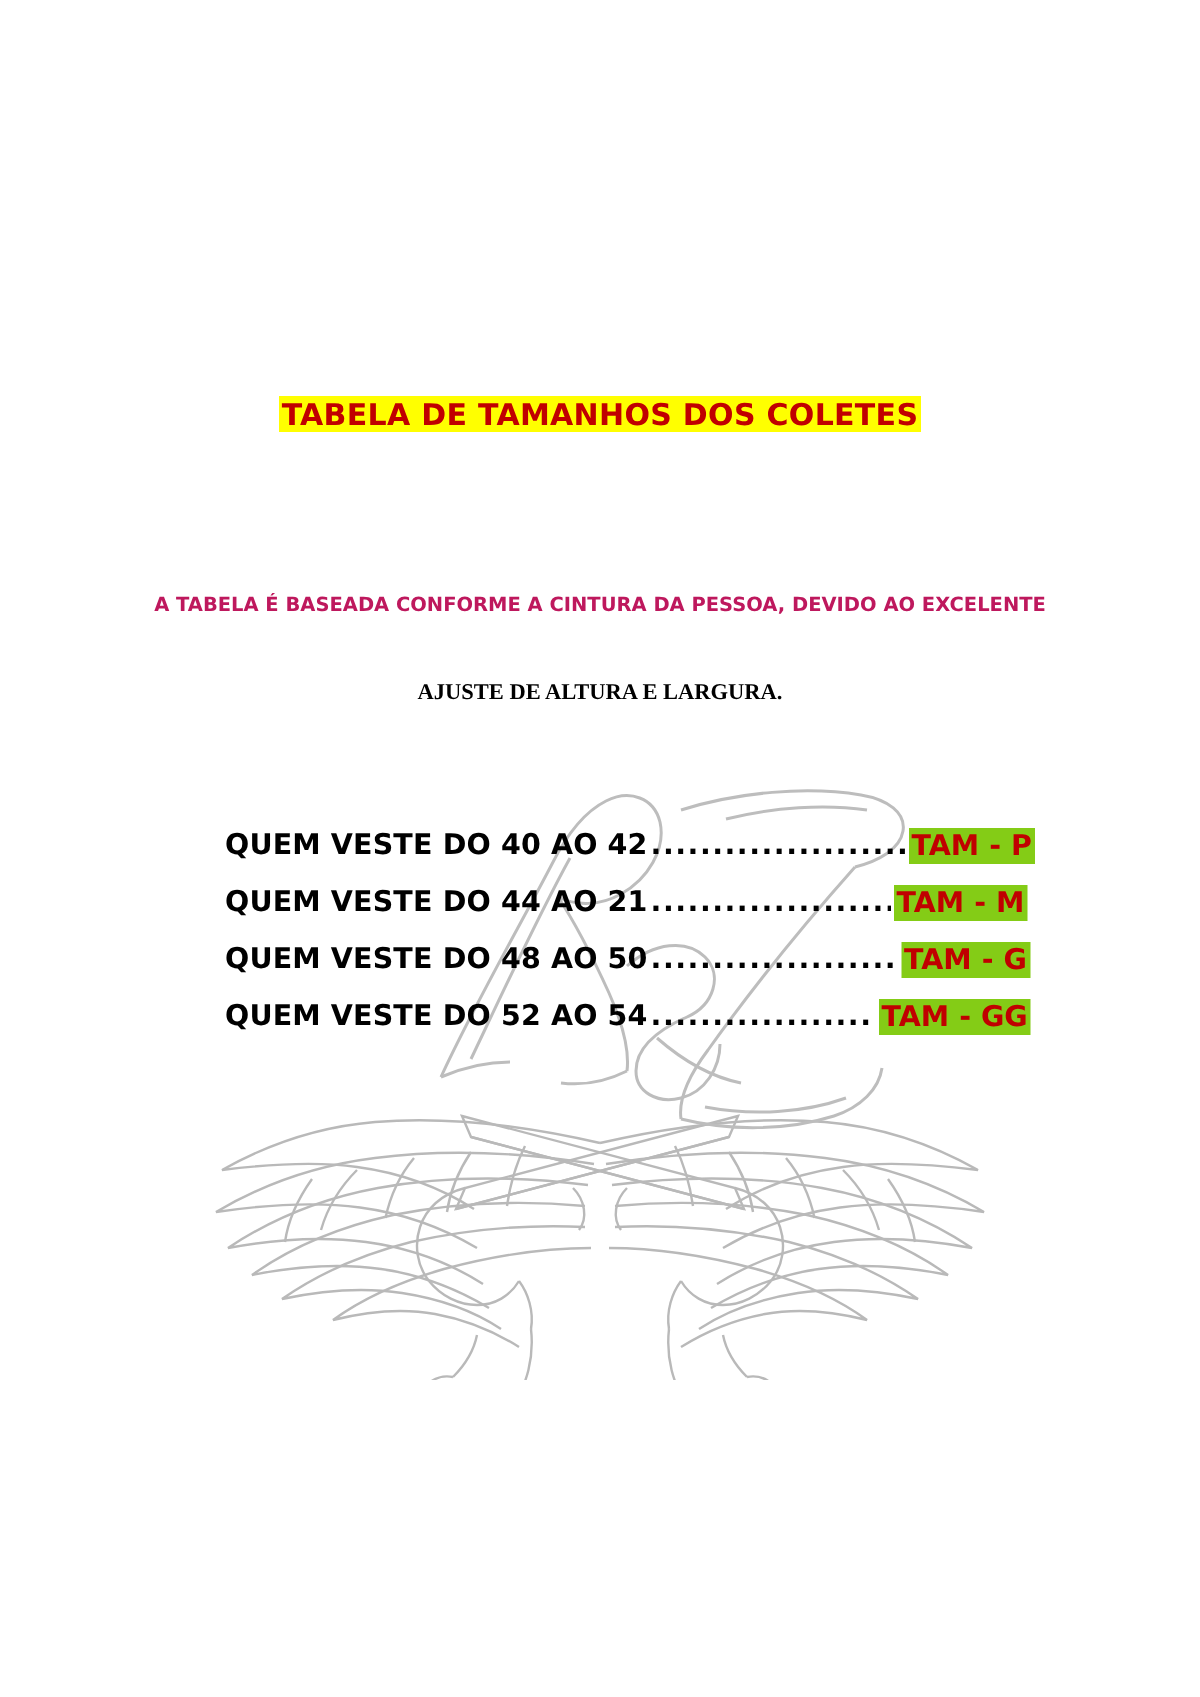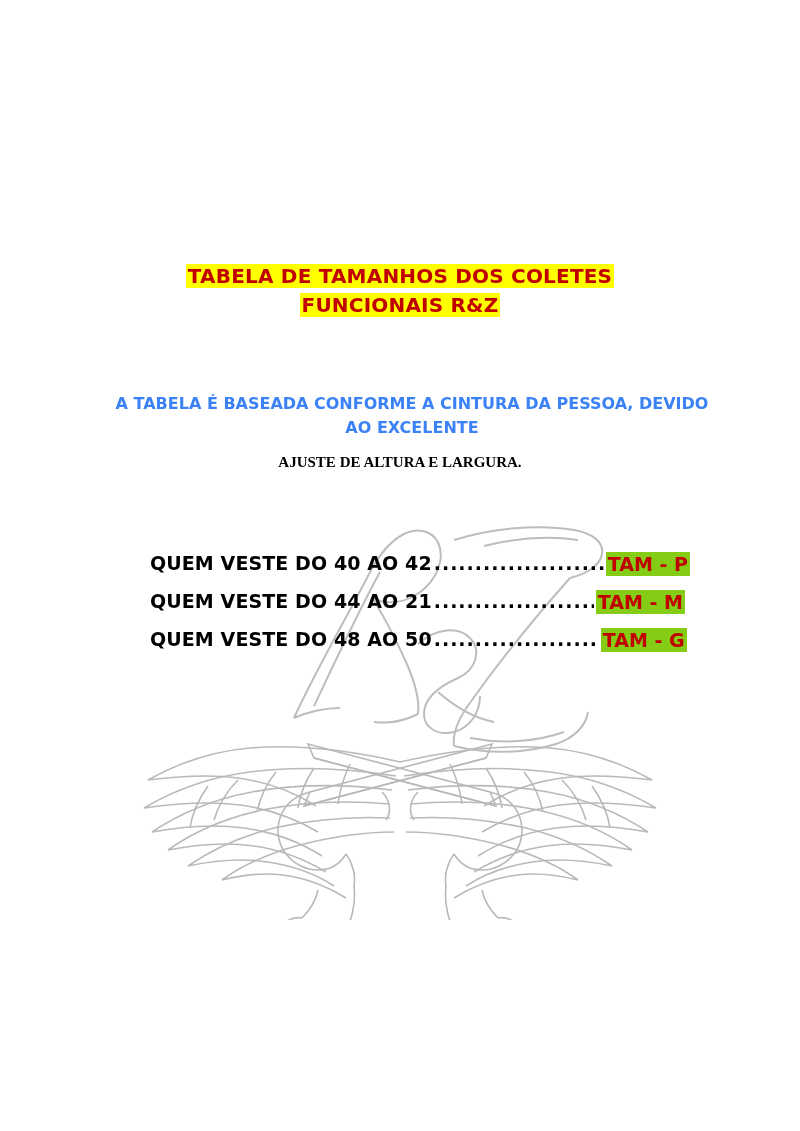--- a/index.html
+++ b/index.html
@@ -62,29 +62,29 @@
     color: #c00000;
     font-variant: small-caps;
   }
   .doc-title .hl {
     background: #ffff00;
     padding: 0 2px;
   }
 
   .intro {
     position: absolute;
-    left: 112px;
+    left: 100px;
     top: 392px;
     width: 600px;
     text-align: center;
     font-family: "DejaVu Sans", sans-serif;
     font-weight: bold;
-    font-size: 16px;
+    font-size: 13px;
     line-height: 24px;
-    color: #3b82f6;
+    color: #be185d;
     font-variant: small-caps;
   }
   .intro-2 {
     position: absolute;
     left: 100px;
     top: 450px;
     width: 600px;
     text-align: center;
     font-family: Liberation Serif, serif;
     font-weight: bold;
@@ -217,21 +217,20 @@
         <path d="M366 84 C398 76 432 74 460 78"></path>
         <path d="M352 276 C384 282 418 280 446 270"></path>
       </g>
     </svg>
   </div>
 
   <div class="content">
 
     <div class="doc-title">
       <span class="hl">TABELA DE TAMANHOS DOS COLETES</span><br>
-      <span class="hl">FUNCIONAIS R&amp;Z</span>
     </div>
 
     <div class="intro">A TABELA É BASEADA CONFORME A CINTURA DA PESSOA, DEVIDO AO EXCELENTE</div>
     <div class="intro-2">AJUSTE DE ALTURA E LARGURA.</div>
 
     <div class="size-list">
 
       <div class="size-row row-1">
         <span class="label">QUEM VESTE DO 40 AO 42</span>
         <span class="dots">......................</span>
@@ -243,16 +242,21 @@
         <span class="dots">....................</span>
         <span class="tam">TAM - M</span>
       </div>
 
       <div class="size-row row-3">
         <span class="label">QUEM VESTE DO 48 AO 50</span>
         <span class="dots">.....................</span>
         <span class="tam">TAM - G</span>
       </div>
 
+      <div class="size-row row-4">
+        <span class="label">QUEM VESTE DO 52 AO 54</span>
+        <span class="dots">..................</span>
+        <span class="tam">TAM - GG</span>
+      </div>
 
     </div>
   </div>
 </div>
 
 </body></html>

